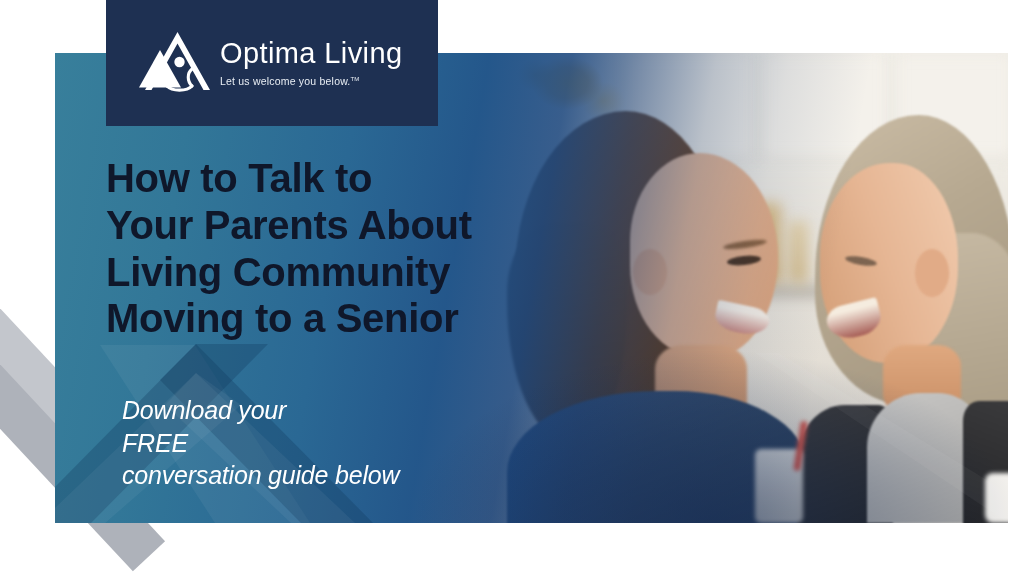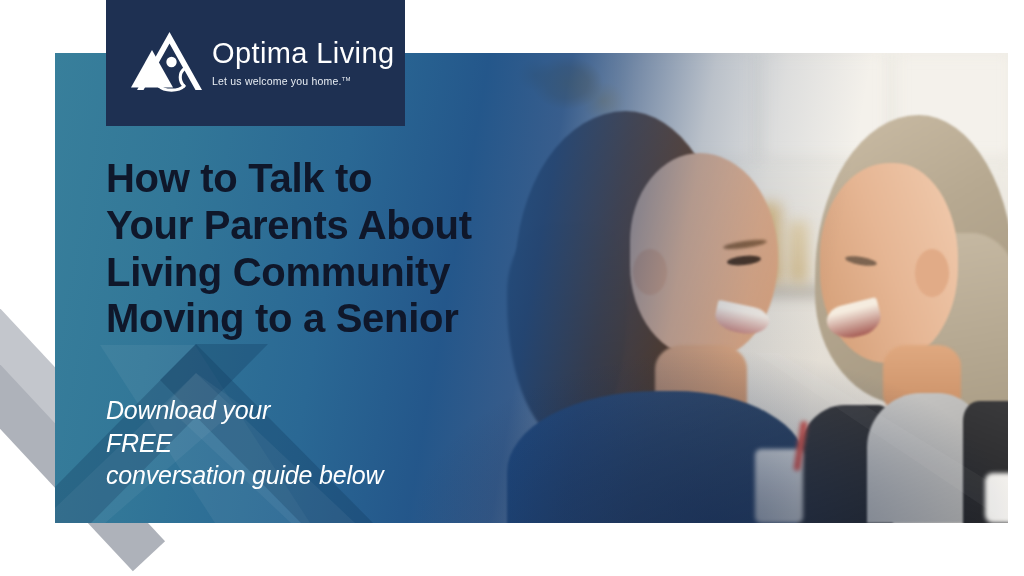--- a/index.html
+++ b/index.html
@@ -121,38 +121,38 @@
   }
   
   .overlay-v{position:absolute;inset:0;z-index:3;pointer-events:none;
     background:radial-gradient(ellipse 420px 240px at 660px 470px, rgba(20,44,86,.55) 0%, rgba(20,44,86,0) 72%);}
 
   
   .chev{position:absolute;z-index:4;pointer-events:none;}
   .chev svg{display:block;}
 
   
-  .logobox{position:absolute;left:106px;top:0;width:299px;height:126px;
+  .logobox{position:absolute;left:106px;top:0;width:332px;height:126px;
       background:#1e3052;z-index:6;display:flex;align-items:center;
-      padding-left:22px;box-sizing:border-box;}
+      padding-left:30px;box-sizing:border-box;}
   .logo-mark{position:relative;width:76px;height:66px;flex:0 0 auto;}
   .logo-text{margin-left:8px;}
   .brand{color:#ffffff;font-size:29px;font-weight:400;letter-spacing:.4px;
       line-height:1;white-space:nowrap;}
   .tagline{color:#e9eef4;font-size:10.5px;font-weight:400;letter-spacing:.2px;
       margin-top:7px;white-space:nowrap;}
   .tm{font-size:6px;vertical-align:super;}
 
   
   .copy{position:absolute;left:106px;top:155px;z-index:5;width:420px;}
   .headline{color:#0f172a;font-size:40px;font-weight:700;line-height:1.17;
       letter-spacing:-.3px;margin:0;}
   .headline span{display:block;}
   .sub{color:#ffffff;font-size:25px;font-style:italic;font-weight:500;
-      line-height:1.3;margin:52px 0 0 0;letter-spacing:-.2px;}
+      line-height:1.3;margin:52px 0 0 16px;letter-spacing:-.2px;}
   .sub span{display:block;}
   .sub b{font-weight:400;font-style:italic;}
 </style>
 </head>
 <body>
 
 <div id="stage">
 
   <div class="gray-stripe2"></div>
   <div class="gray-stripe"></div>
@@ -238,21 +238,21 @@
         <circle cx="43.5" cy="32" r="5.2" fill="#ffffff"></circle>
 
         <path d="M31 39 C 36 43, 36 51, 31 56" stroke="#ffffff" stroke-width="3.1" fill="none" stroke-linecap="round"></path>
         <path d="M56 39 C 51 43, 51 51, 56 56" stroke="#ffffff" stroke-width="3.1" fill="none" stroke-linecap="round"></path>
 
         <path d="M31 56 C 36 61.5, 51 61.5, 56 56" stroke="#ffffff" stroke-width="3.1" fill="none" stroke-linecap="round"></path>
       </svg>
     </div>
     <div class="logo-text">
       <div class="brand">Optima Living</div>
-      <div class="tagline"><span>Let us welcome you home.</span><span class="tm">TM</span></div>
+      <div class="tagline"><span>Let us welcome you below.</span><span class="tm">TM</span></div>
     </div>
   </div>
 
   <div class="copy">
     <h1 class="headline">
       <span>How to Talk to</span>
       <span>Your Parents About</span>
       <span>Living Community</span>
       <span>Moving to a Senior</span>
     </h1>

